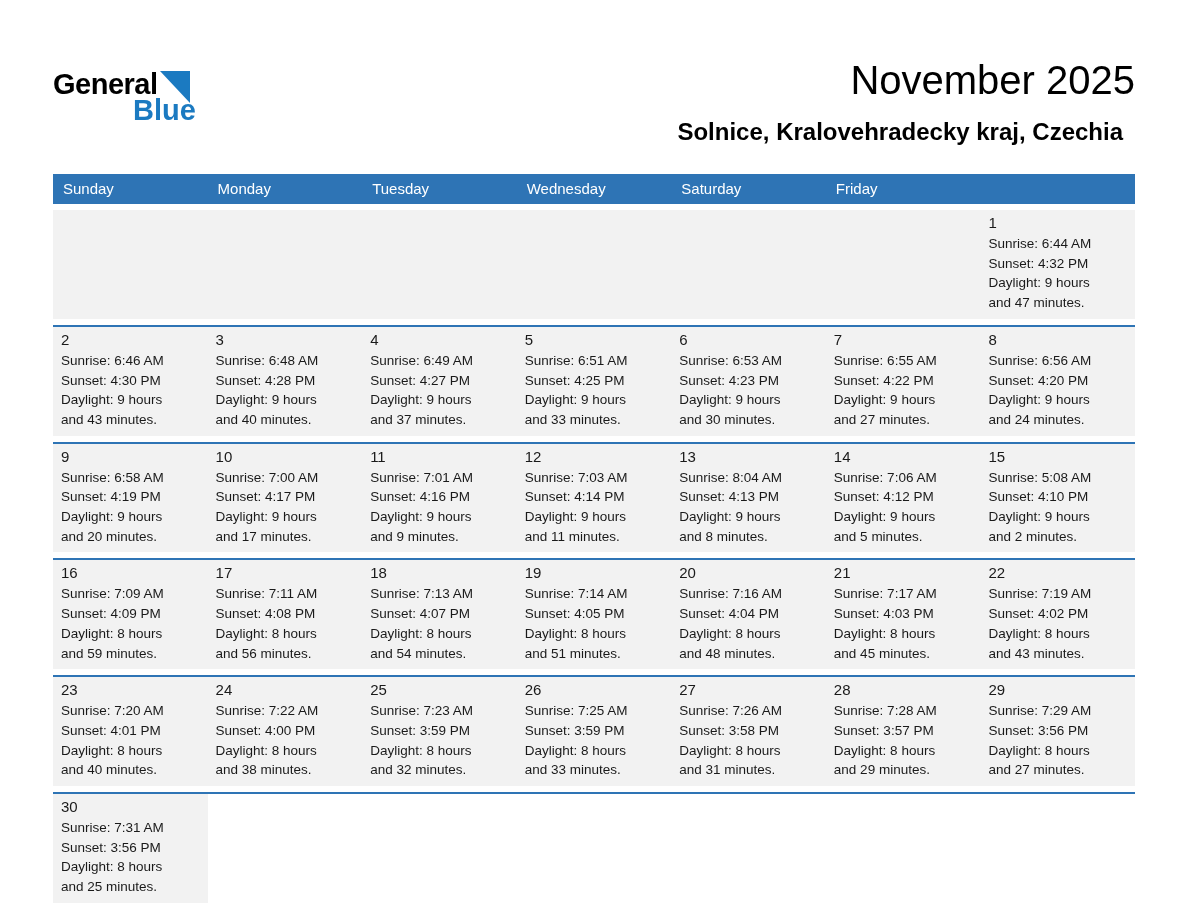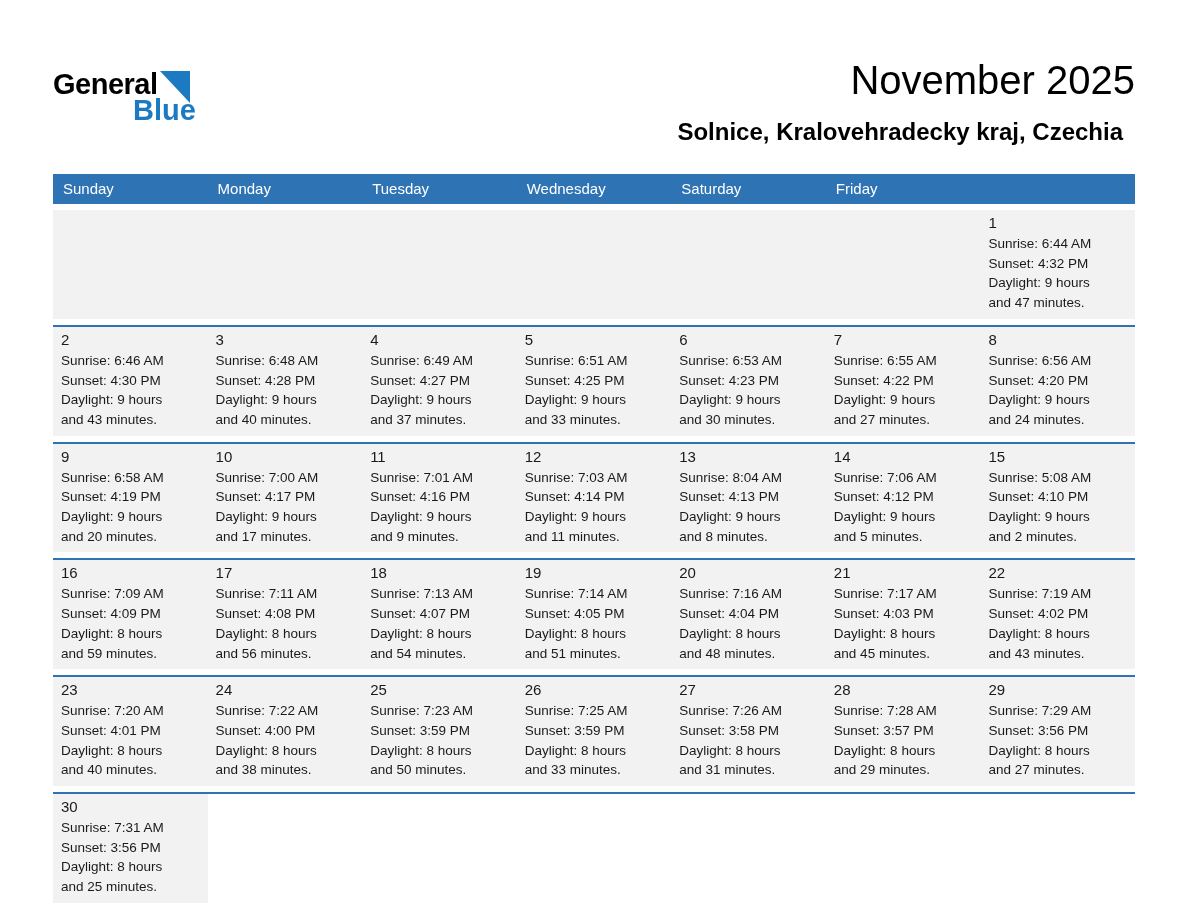--- a/index.html
+++ b/index.html
@@ -251,21 +251,21 @@
             <div class="day-line">Sunrise: 7:22 AM</div>
             <div class="day-line">Sunset: 4:00 PM</div>
             <div class="day-line">Daylight: 8 hours</div>
             <div class="day-line">and 38 minutes.</div>
           </div>
           <div class="day-cell filled">
             <div class="day-num">25</div>
             <div class="day-line">Sunrise: 7:23 AM</div>
             <div class="day-line">Sunset: 3:59 PM</div>
             <div class="day-line">Daylight: 8 hours</div>
-            <div class="day-line">and 50 minutes.</div>
+            <div class="day-line">and 32 minutes.</div>
           </div>
           <div class="day-cell filled">
             <div class="day-num">26</div>
             <div class="day-line">Sunrise: 7:25 AM</div>
             <div class="day-line">Sunset: 3:59 PM</div>
             <div class="day-line">Daylight: 8 hours</div>
             <div class="day-line">and 33 minutes.</div>
           </div>
           <div class="day-cell filled">
             <div class="day-num">27</div>

